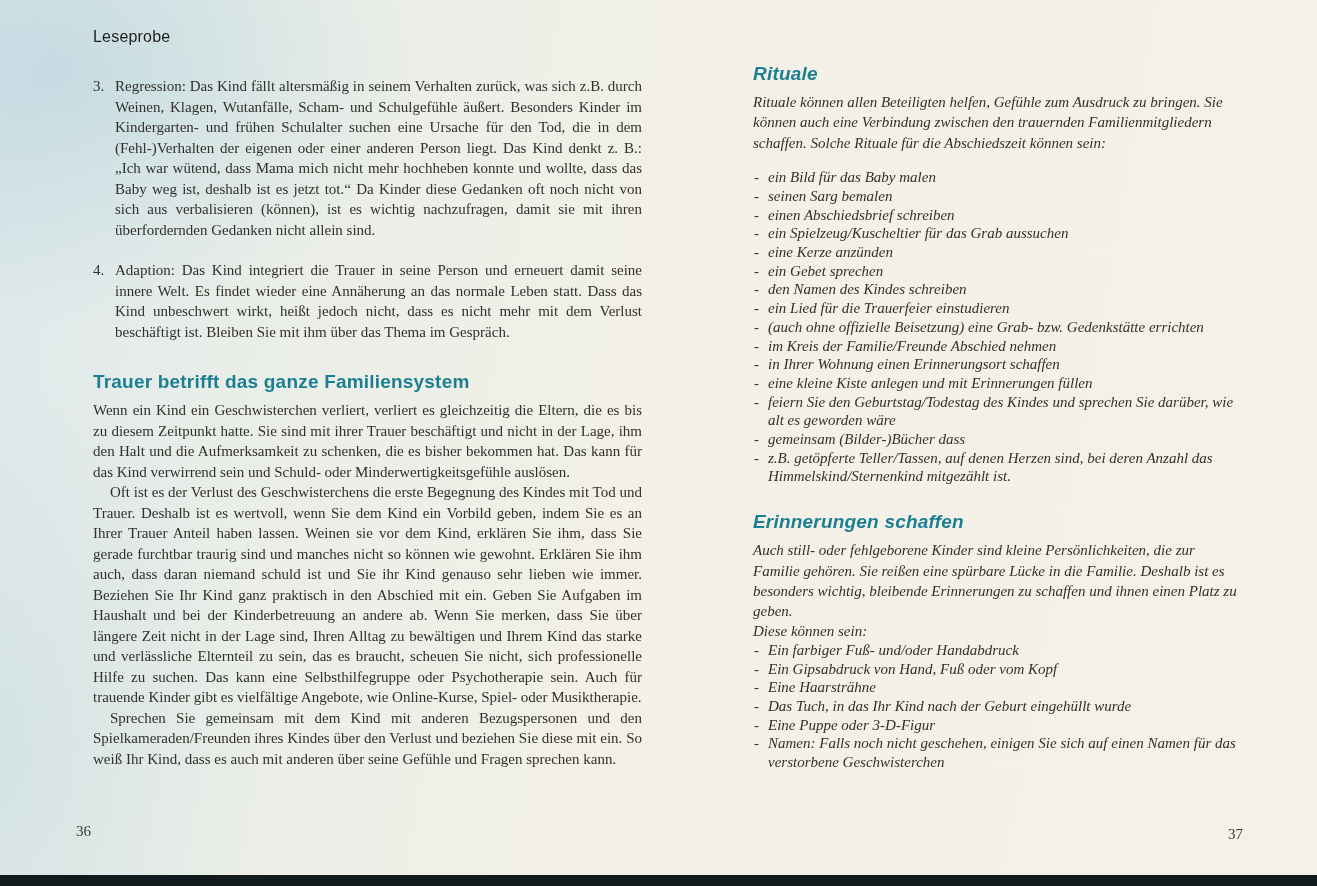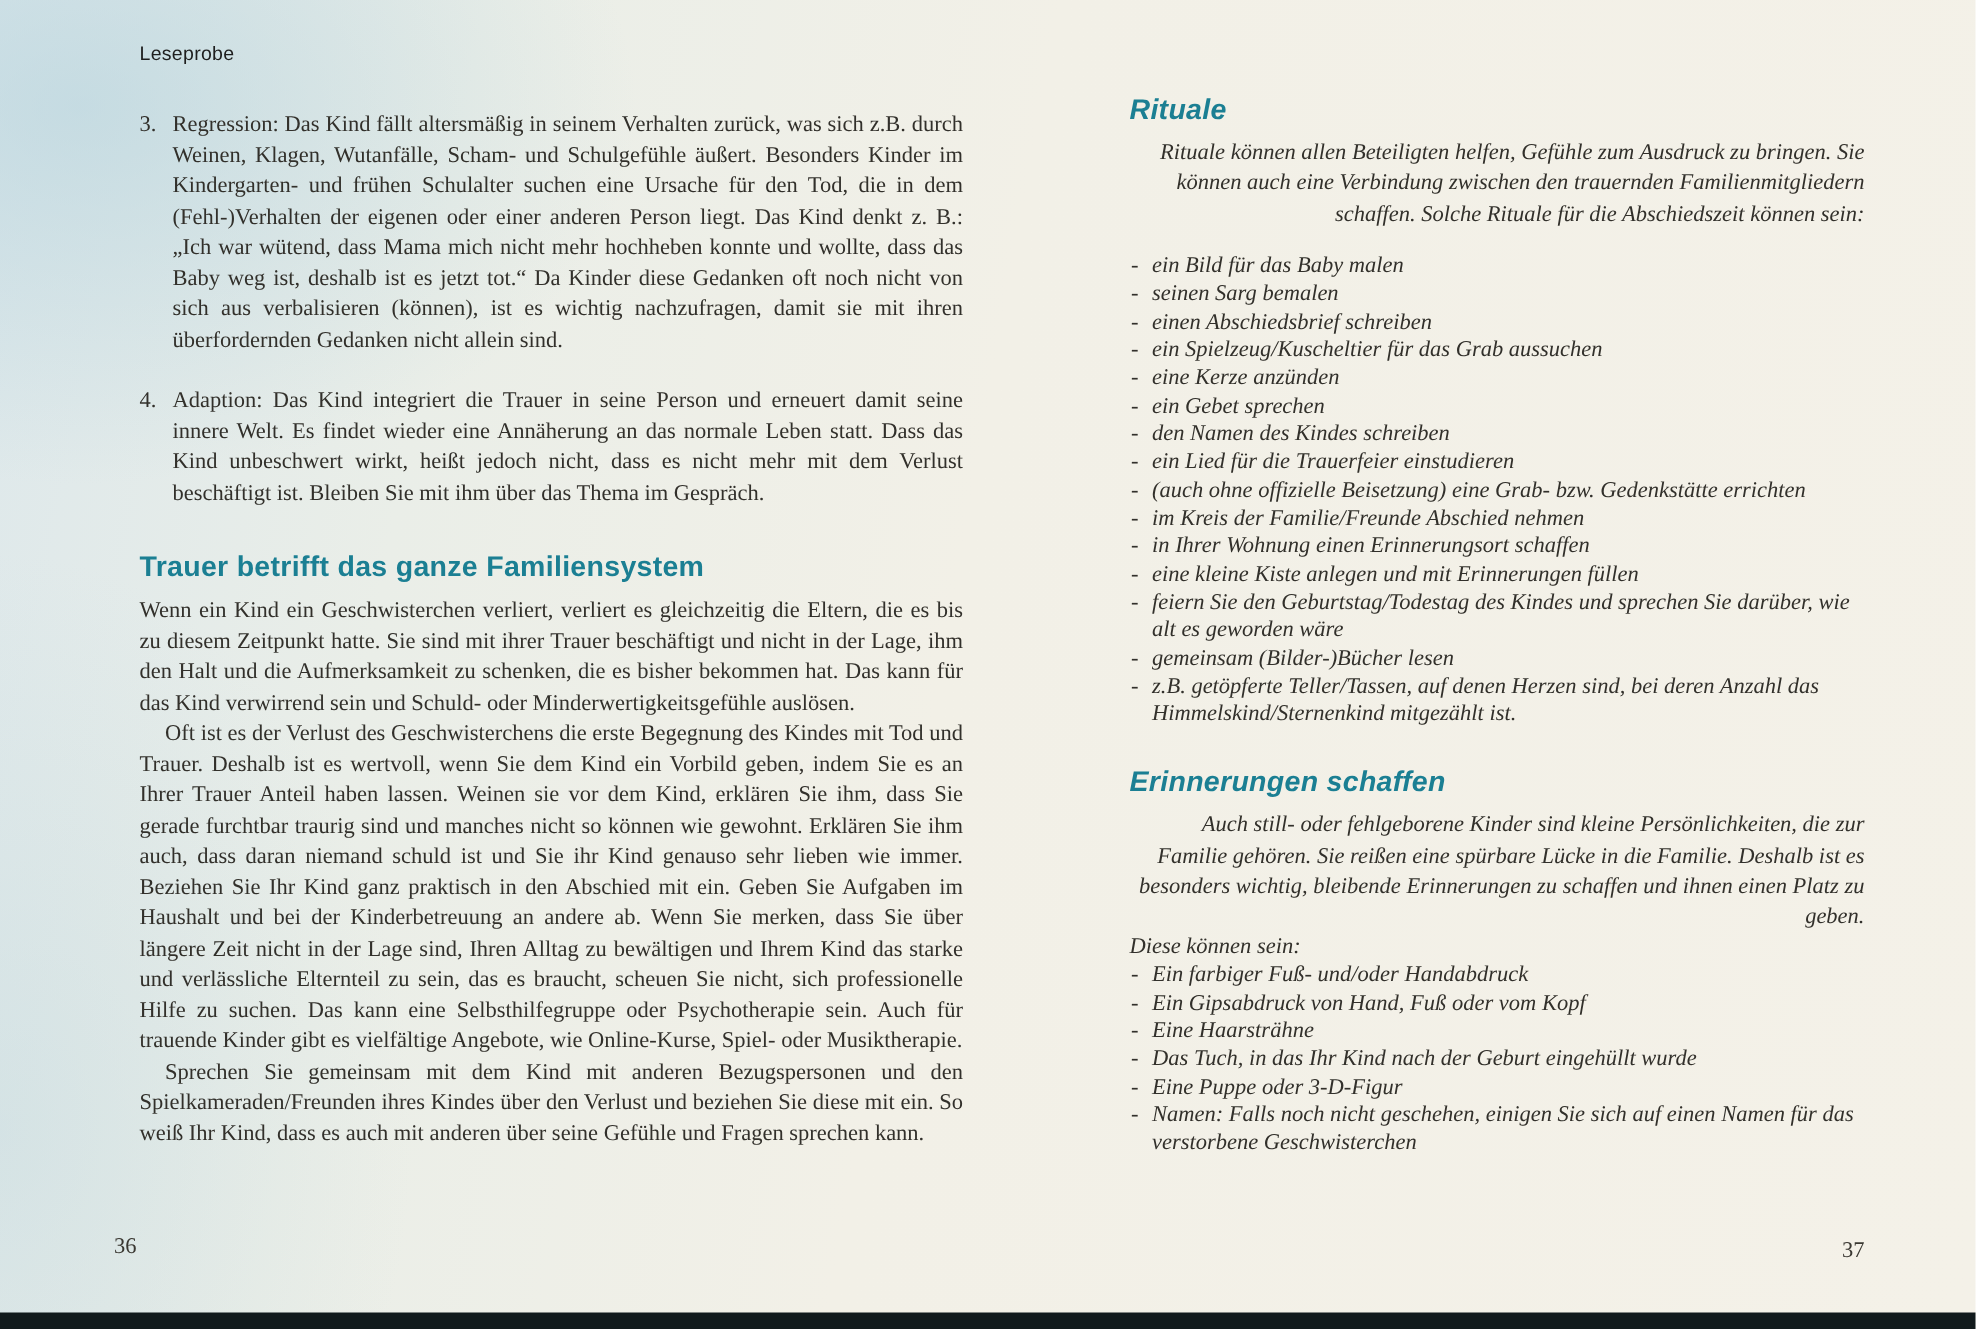--- a/index.html
+++ b/index.html
@@ -11,41 +11,41 @@
       linear-gradient(100deg,#dde8eb 0%,#eaeee8 22%,#f2f0e7 48%,#f4f1e8 100%);
     font-family:"Liberation Serif", serif;
     color:#32302b;
   }
   .col{position:absolute;}
   .col-left{left:93px;top:28px;width:549px;}
   .col-right{left:753px;top:62px;width:490px;font-style:italic;}
 
   .kicker{
     font-family:"Liberation Sans", sans-serif;
-    font-size:13px;letter-spacing:.2px;color:#1e1e1e;
+    font-size:16px;letter-spacing:.2px;color:#1e1e1e;
     margin:0 0 30px 0;
   }
 
   .numlist{list-style:none;margin:0;padding:0;}
   .numlist li{display:flex;margin:0 0 20px 0;}
   .numlist .num{flex:0 0 22px;font-size:15px;line-height:20.5px;}
   .numlist .itext{flex:1;font-size:15px;line-height:20.5px;text-align:justify;}
 
   h2.heading{
     font-family:"Liberation Sans", sans-serif;
     font-weight:bold;font-size:19px;line-height:23px;
     color:#1b7f93;letter-spacing:.2px;
     margin:0 0 7px 0;
   }
   .col-left h2.heading{margin-top:28px;}
 
   p.para{margin:0;font-size:15px;line-height:20.5px;text-align:justify;}
   p.para.indent{text-indent:17px;}
 
-  .col-right p.rpara{margin:0;font-size:15px;line-height:20.4px;text-align:right;}
+  .col-right p.rpara{margin:0;font-size:15px;line-height:20.4px;text-align:left;}
   .col-right .lead{margin:0;font-size:15px;line-height:19px;}
 
   ul.dashlist{list-style:none;margin:15px 0 0 0;padding:0;}
   ul.dashlist.no-gap{margin-top:0;}
   ul.dashlist li{
     position:relative;padding-left:15px;
     font-size:15px;line-height:18.7px;text-align:left;
   }
   ul.dashlist li::before{content:"-";position:absolute;left:1px;top:0;}
 
@@ -99,21 +99,21 @@
       <li>ein Spielzeug/Kuscheltier für das Grab aussuchen</li>
       <li>eine Kerze anzünden</li>
       <li>ein Gebet sprechen</li>
       <li>den Namen des Kindes schreiben</li>
       <li>ein Lied für die Trauerfeier einstudieren</li>
       <li>(auch ohne offizielle Beisetzung) eine Grab- bzw. Gedenkstätte errichten</li>
       <li>im Kreis der Familie/Freunde Abschied nehmen</li>
       <li>in Ihrer Wohnung einen Erinnerungsort schaffen</li>
       <li>eine kleine Kiste anlegen und mit Erinnerungen füllen</li>
       <li>feiern Sie den Geburtstag/Todestag des Kindes und sprechen Sie darüber, wie alt es geworden wäre</li>
-      <li>gemeinsam (Bilder-)Bücher lesen</li>
+      <li>gemeinsam (Bilder-)Bücher dass</li>
       <li>z.B. getöpferte Teller/Tassen, auf denen Herzen sind, bei deren Anzahl das Himmelskind/Sternenkind mitgezählt ist.</li>
     </ul>
 
     <div class="sec2">
       <h2 class="heading">Erinnerungen schaffen</h2>
       <p class="rpara">Auch still- oder fehlgeborene Kinder sind kleine Persönlichkeiten, die zur Familie gehören. Sie reißen eine spürbare Lücke in die Familie. Deshalb ist es besonders wichtig, bleibende Erinnerungen zu schaffen und ihnen einen Platz zu geben.</p>
       <p class="lead">Diese können sein:</p>
 
       <ul class="dashlist no-gap">
         <li>Ein farbiger Fuß- und/oder Handabdruck</li>

